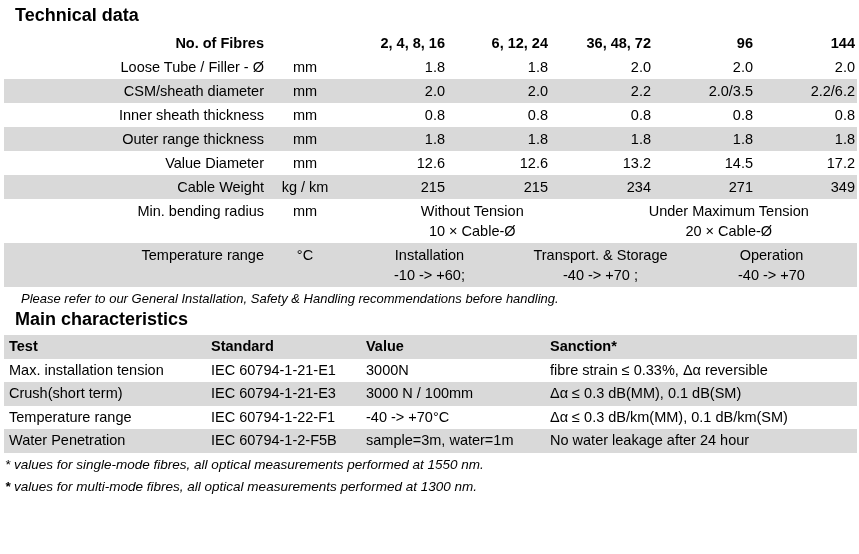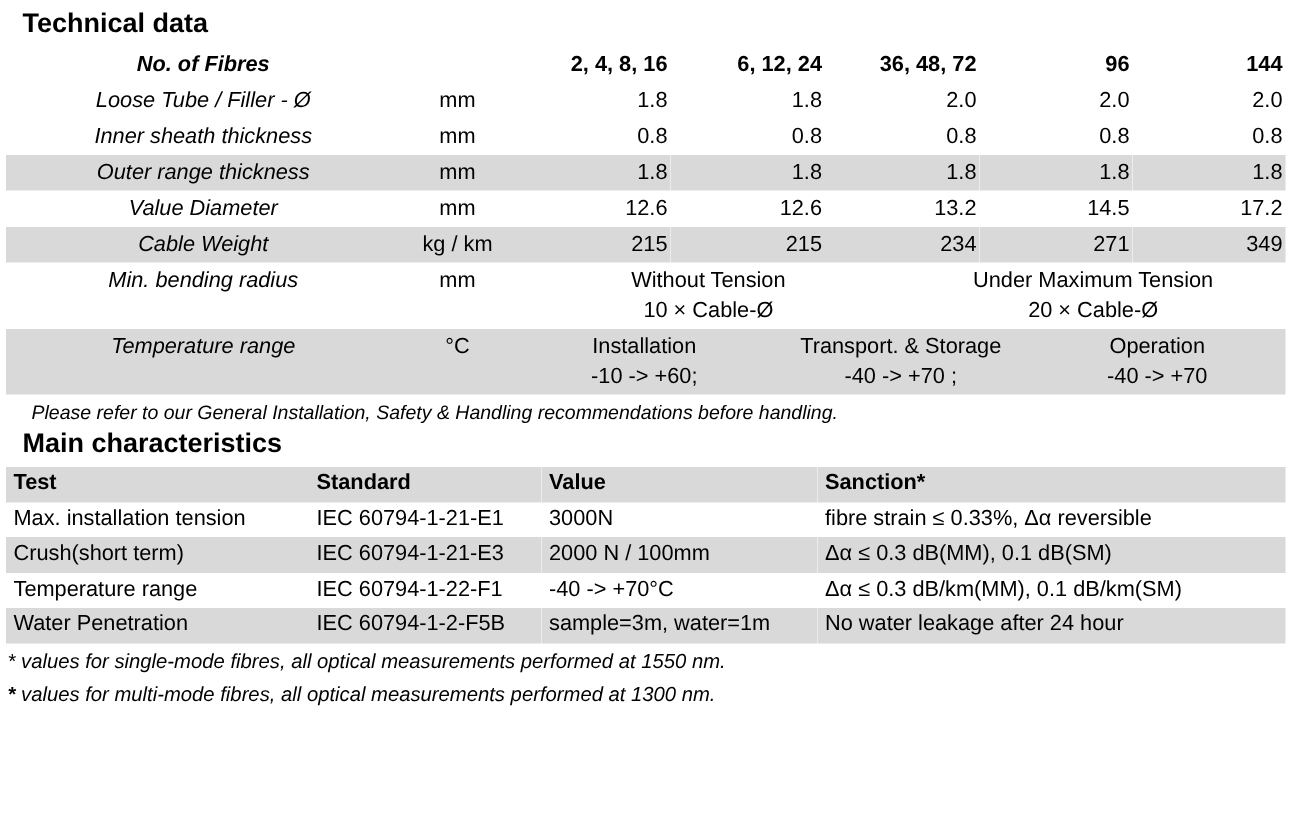--- a/index.html
+++ b/index.html
@@ -11,21 +11,21 @@
   }
   .page{padding:3px 0 0 4px;}
   h1.sec-title{
     font-size:18px;line-height:24px;font-weight:bold;
     margin:0 0 4px 11px;letter-spacing:0;
   }
   table{border-collapse:collapse;table-layout:fixed;width:853px;font-size:14.5px;}
   td{overflow:hidden;}
   
   .tech td{padding:2px 2px;vertical-align:top;line-height:20px;}
-  .tech .lbl{text-align:center;padding-left:3px;font-style:italic;}
+  .tech .lbl{text-align:right;padding-left:3px;}
   .tech .unit{text-align:center;}
   .tech .v{text-align:right;}
   .tech tr.hdr td{font-weight:bold;}
   tr.g{background:#d9d9d9;}
   .spancell{padding:2px 0 !important;}
   .flexrow{display:flex;width:100%;}
   .flexrow > div{flex:1;text-align:center;}
   .flexrow .l1,.flexrow .l2{line-height:20px;}
   
   .note{
@@ -75,20 +75,29 @@
       <tr>
         <td class="lbl">Loose Tube / Filler - Ø</td>
         <td class="unit">mm</td>
         <td class="v">1.8</td>
         <td class="v">1.8</td>
         <td class="v">2.0</td>
         <td class="v">2.0</td>
         <td class="v">2.0</td>
       </tr>
 
+      <tr class="g">
+        <td class="lbl">CSM/sheath diameter</td>
+        <td class="unit">mm</td>
+        <td class="v">2.0</td>
+        <td class="v">2.0</td>
+        <td class="v">2.2</td>
+        <td class="v">2.0/3.5</td>
+        <td class="v">2.2/6.2</td>
+      </tr>
 
       <tr>
         <td class="lbl">Inner sheath thickness</td>
         <td class="unit">mm</td>
         <td class="v">0.8</td>
         <td class="v">0.8</td>
         <td class="v">0.8</td>
         <td class="v">0.8</td>
         <td class="v">0.8</td>
       </tr>
@@ -183,21 +192,21 @@
       </tr>
       <tr>
         <td>Max. installation tension</td>
         <td>IEC 60794-1-21-E1</td>
         <td>3000N</td>
         <td>fibre strain ≤ 0.33%, Δα reversible</td>
       </tr>
       <tr class="g">
         <td>Crush(short term)</td>
         <td>IEC 60794-1-21-E3</td>
-        <td>2000 N / 100mm</td>
+        <td>3000 N / 100mm</td>
         <td>Δα ≤ 0.3 dB(MM), 0.1 dB(SM)</td>
       </tr>
       <tr>
         <td>Temperature range</td>
         <td>IEC 60794-1-22-F1</td>
         <td>-40 -&gt; +70°C</td>
         <td>Δα ≤ 0.3 dB/km(MM), 0.1 dB/km(SM)</td>
       </tr>
       <tr class="g">
         <td>Water Penetration</td>

